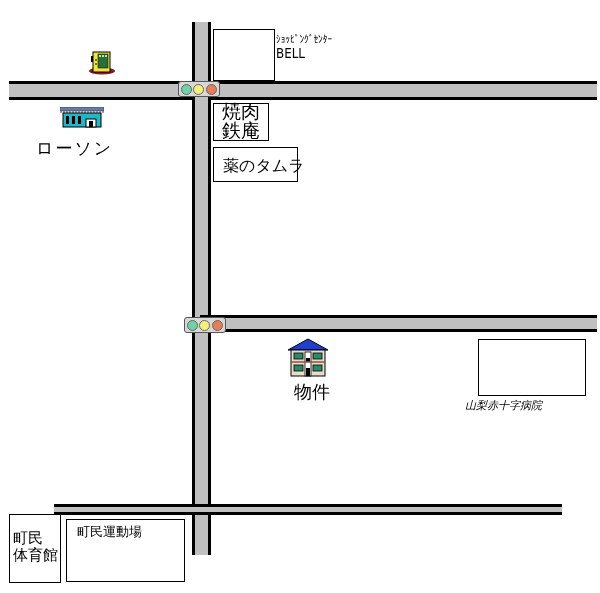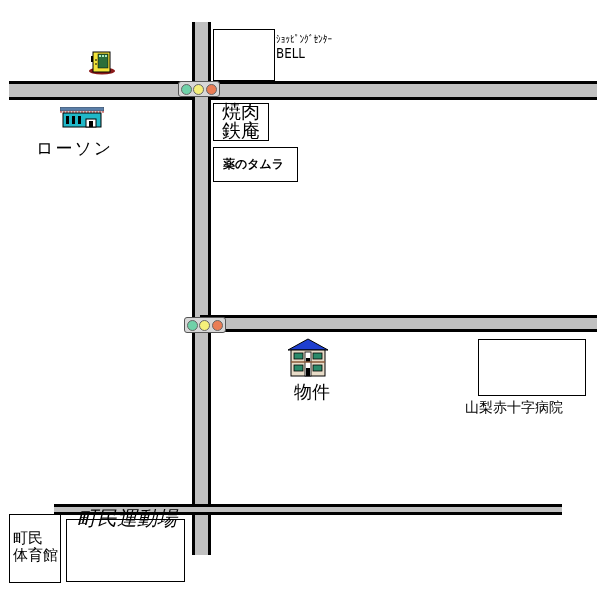--- a/index.html
+++ b/index.html
@@ -45,21 +45,21 @@
   <div style="font-size:14px;">BELL</div>
 </div>
 
 <div class="box" style="left:213px; top:103px; width:56px; height:38px;"></div>
 <div class="label" style="left:222px; top:102px; font-size:19px; line-height:19px;">
   <div>焼肉</div>
   <div>鉄庵</div>
 </div>
 
 <div class="box" style="left:213px; top:147px; width:85px; height:35px;"></div>
-<div class="label" style="left:223px; top:158px; font-size:12px;font-weight:bold;">薬のタムラ</div>
+<div class="label" style="left:223px; top:158px; font-size:16px;">薬のタムラ</div>
 
 <svg class="icon" style="left:87px; top:50px;" width="30" height="26" viewBox="0 0 30 26">
   <ellipse cx="15" cy="21" rx="13" ry="3.5" fill="#8b1a1a"></ellipse>
   <rect x="6" y="2" width="17" height="20" fill="#f2e53a" stroke="#000" stroke-width="1"></rect>
   <rect x="11" y="4" width="10" height="14" fill="#2a6e3a" stroke="#000" stroke-width="0.5"></rect>
   <rect x="12" y="5" width="2" height="2" fill="#aee8c0"></rect>
   <rect x="15" y="5" width="2" height="2" fill="#aee8c0"></rect>
   <rect x="18" y="5" width="2" height="2" fill="#aee8c0"></rect>
   <line x1="8" y1="10" x2="10" y2="10" stroke="#000"></line>
   <line x1="8" y1="14" x2="10" y2="14" stroke="#000"></line>
@@ -86,22 +86,22 @@
   <rect x="8" y="27" width="9" height="6" fill="#2a8a6a" stroke="#000" stroke-width="0.8"></rect>
   <rect x="27" y="27" width="9" height="6" fill="#2a8a6a" stroke="#000" stroke-width="0.8"></rect>
   <rect x="19" y="14" width="6" height="24" fill="#ffffff" stroke="#000" stroke-width="0.8"></rect>
   <rect x="20" y="20" width="4" height="4" fill="#000"></rect>
   <rect x="20" y="30" width="4" height="8" fill="#000"></rect>
   <line x1="5" y1="24" x2="39" y2="24" stroke="#8a5a3a" stroke-width="1.5"></line>
 </svg>
 <div class="label" style="left:294px; top:383px; font-size:18px;">物件</div>
 
 <div class="box" style="left:478px; top:339px; width:108px; height:57px;"></div>
-<div class="label" style="left:465px; top:400px; font-size:14px;">山梨赤十字病院</div>
+<div class="label" style="left:465px; top:400px; font-size:11px;font-style:italic;">山梨赤十字病院</div>
 
 <div class="box" style="left:9px; top:514px; width:52px; height:69px;"></div>
 <div class="label" style="left:13px; top:530px; font-size:15px; line-height:17px;">
   <div>町民</div>
   <div>体育館</div>
 </div>
 
 <div class="box" style="left:66px; top:519px; width:119px; height:63px;"></div>
-<div class="label" style="left:77px; top:508px; font-size:20px;font-style:italic;">町民運動場</div>
+<div class="label" style="left:77px; top:525px; font-size:13px;">町民運動場</div>
 
 </body></html>

